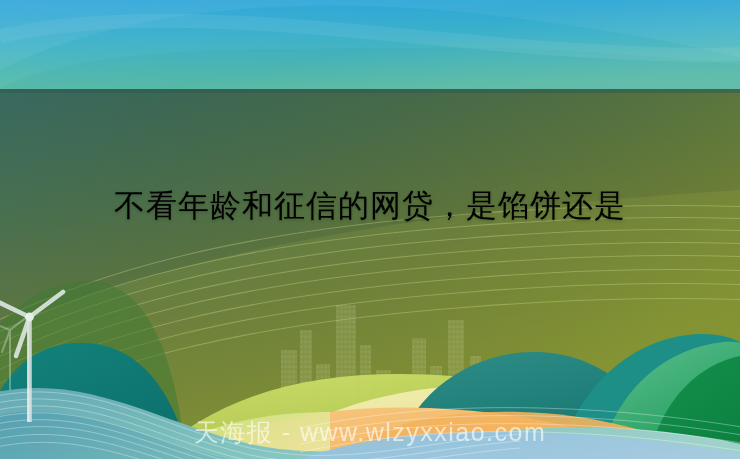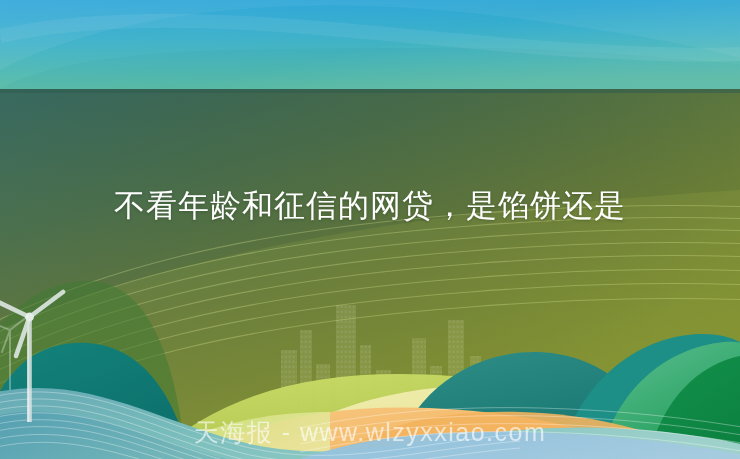--- a/index.html
+++ b/index.html
@@ -25,21 +25,21 @@
     position: absolute;
     left: 0;
     right: 0;
     top: 182px;
     text-align: center;
     z-index: 40;
     pointer-events: none;
   }
   .title-line {
     display: block;
-    color: #ffffff;
+    color: #000000;
     font-size: 31px;
     line-height: 47px;
     letter-spacing: 1px;
     font-weight: 400;
     text-shadow: 0 1px 3px rgba(30,50,20,0.35);
     white-space: nowrap;
   }
   #watermark {
     position: absolute;
     left: 0;

